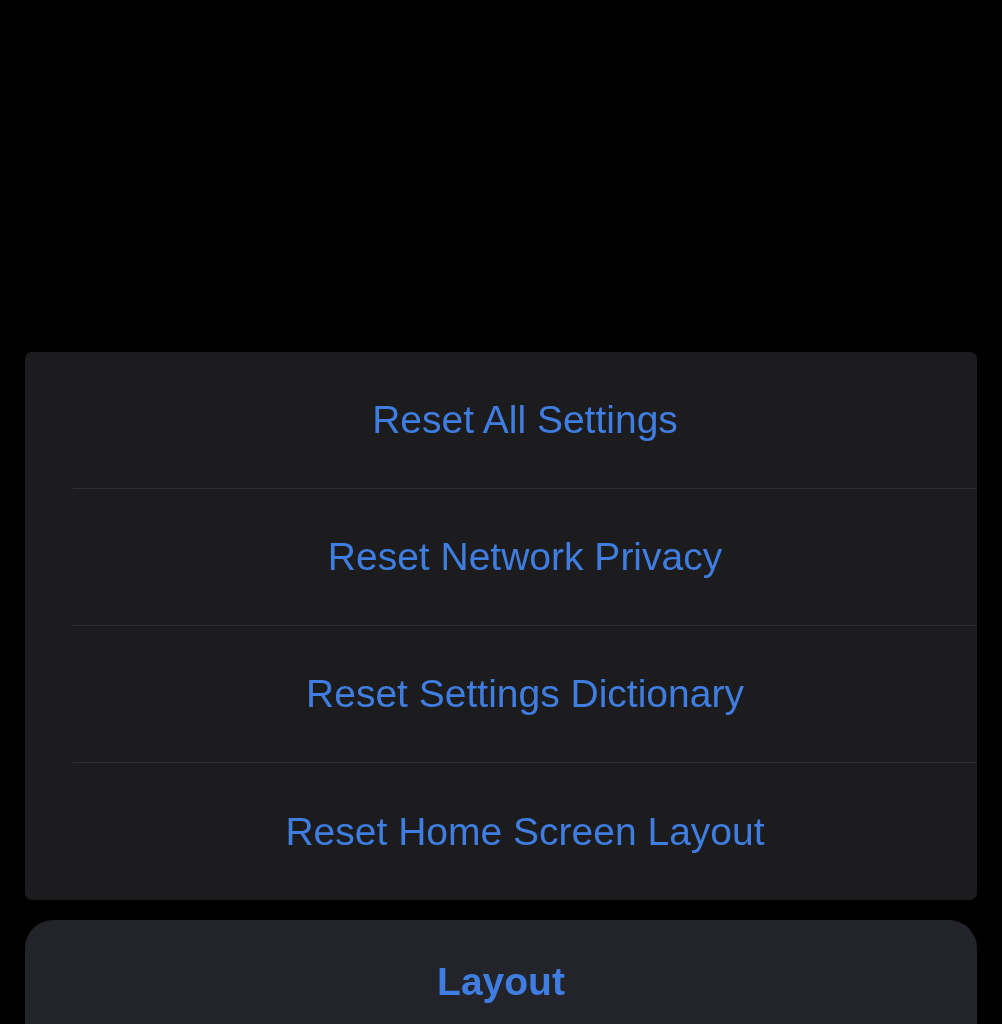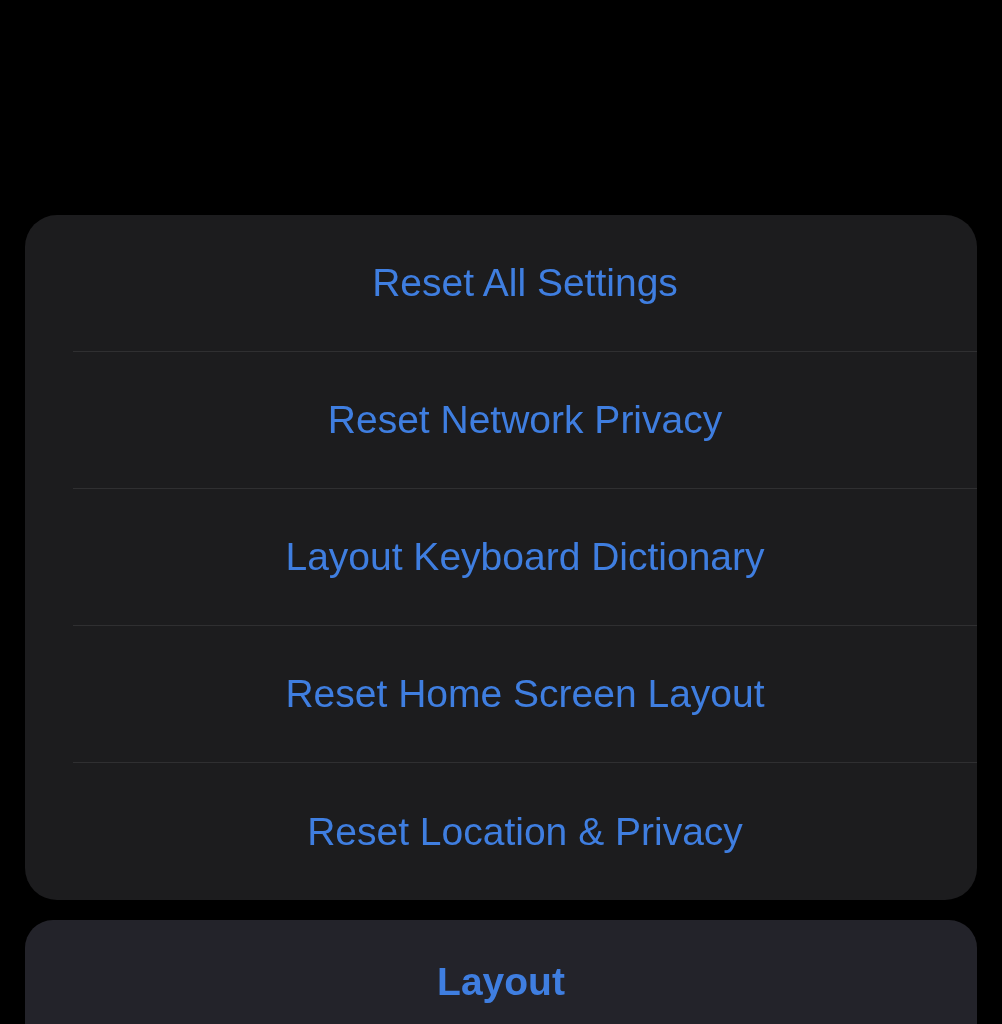--- a/index.html
+++ b/index.html
@@ -17,21 +17,21 @@
       justify-content: flex-end;
       padding: 0 25px 0 25px;
       overflow: hidden;
     }
     .action-sheet {
       display: flex;
       flex-direction: column;
     }
     .options-group {
       background: #1c1c1e;
-      border-radius: 32px;
+      border-radius: 7px;
       overflow: hidden;
       margin-bottom: 20px;
       padding-left: 48px;
     }
     .option-button {
       width: 100%;
       height: 137px;
       display: flex;
       align-items: center;
       justify-content: center;
@@ -67,25 +67,22 @@
 
 <div class="action-sheet">
   <div class="options-group">
     <button class="option-button">
       <span>Reset All Settings</span>
     </button>
     <button class="option-button">
       <span>Reset Network Privacy</span>
     </button>
     <button class="option-button">
-      <span>Layout Keyboard Dictionary</span>
+      <span>Reset Settings Dictionary</span>
     </button>
     <button class="option-button">
       <span>Reset Home Screen Layout</span>
-    </button>
-    <button class="option-button">
-      <span>Reset Location &amp; Privacy</span>
     </button>
   </div>
   <button class="cancel-button">
     <span>Layout</span>
   </button>
 </div>
 
 </body></html>

